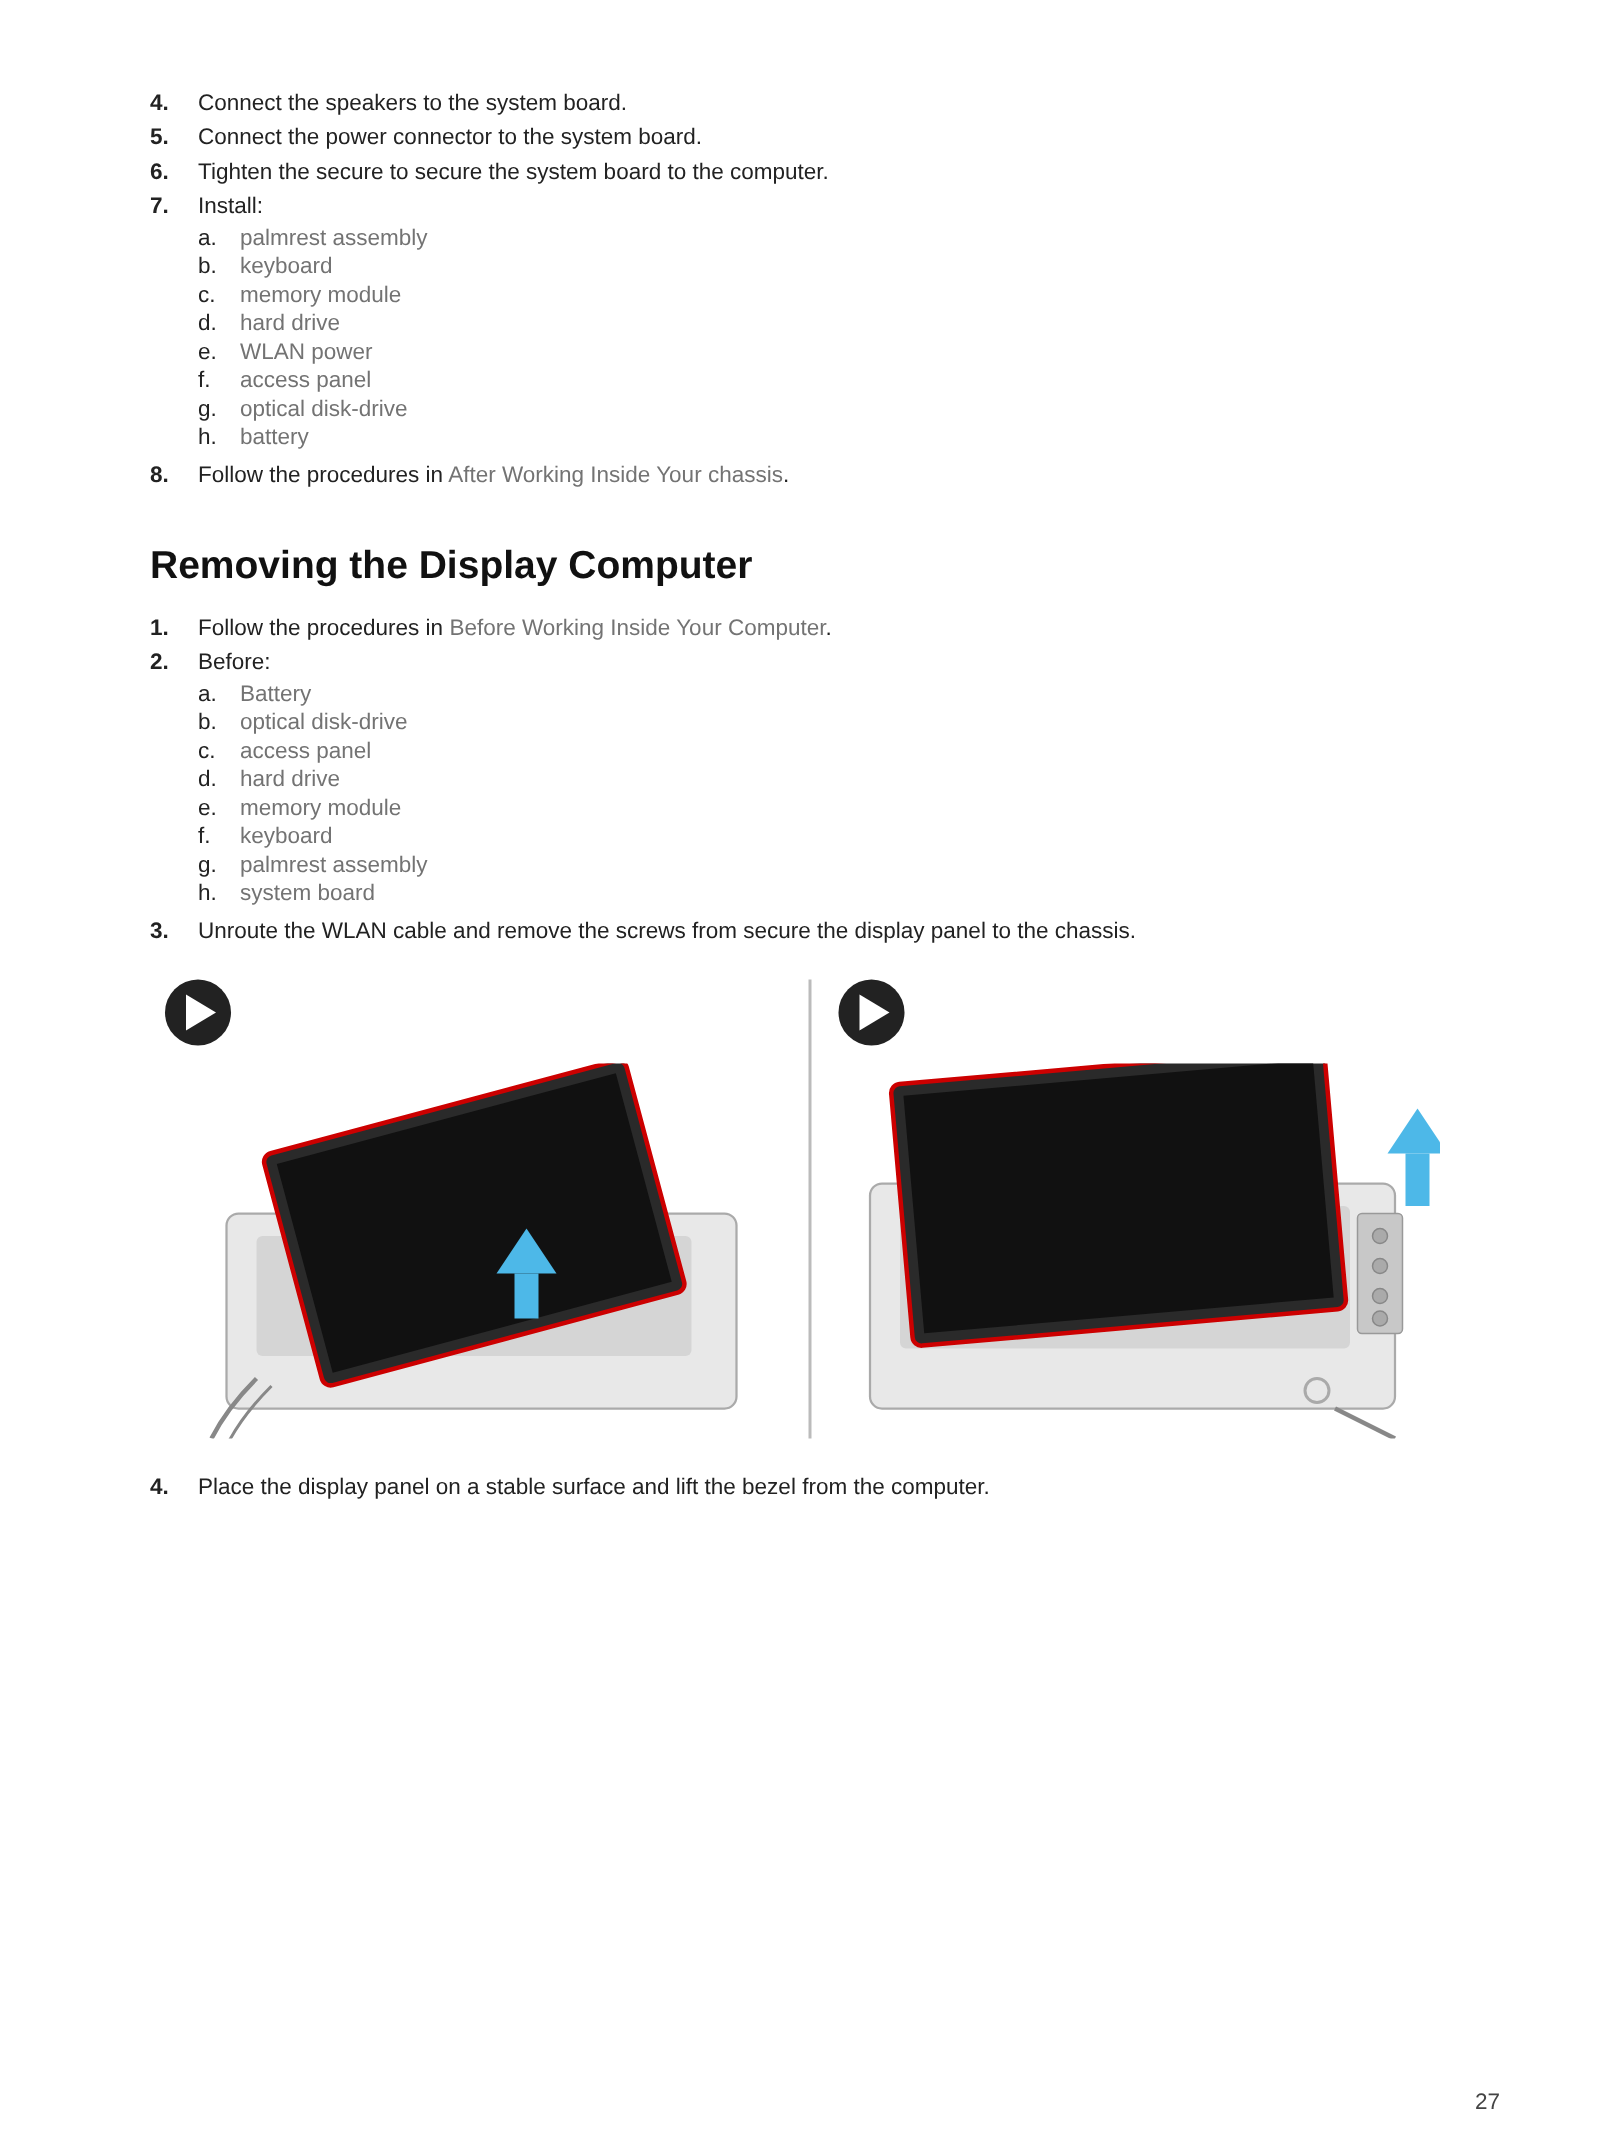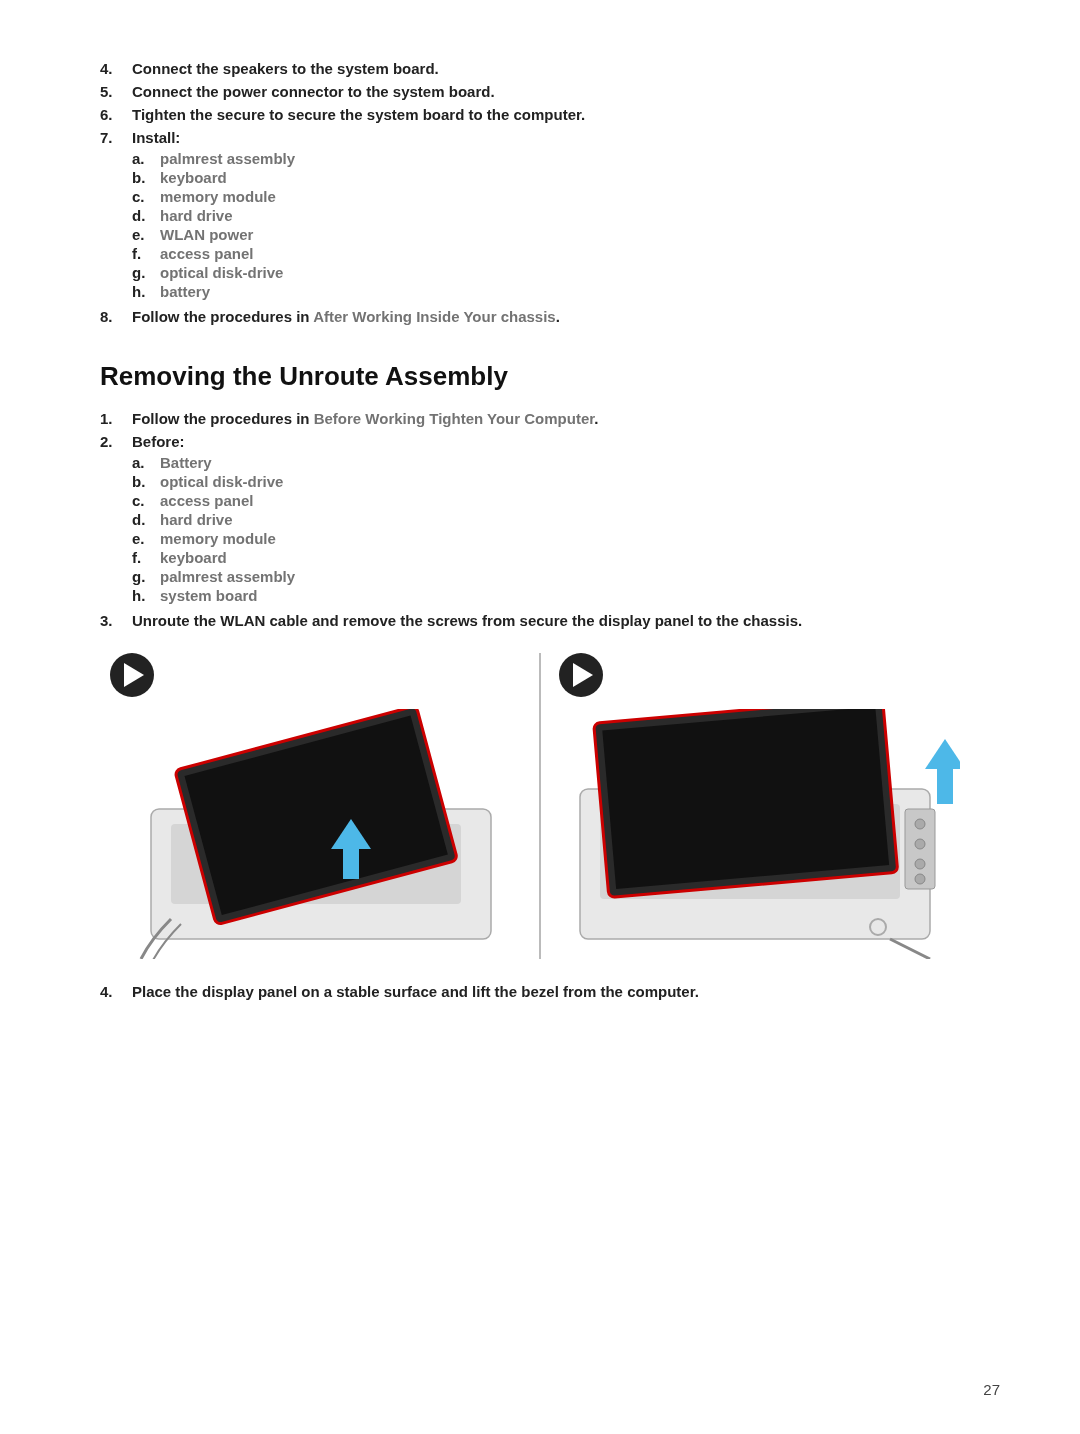--- a/index.html
+++ b/index.html
@@ -25,21 +25,20 @@
       margin-bottom: 6px;
       align-items: flex-start;
     }
     .num {
       font-weight: bold;
       min-width: 32px;
       flex-shrink: 0;
     }
     .content {
       flex: 1;
-      font-weight: bold;
     }
     .alpha-list {
       list-style: none;
       padding: 0;
       margin-top: 4px;
     }
     .alpha-list li {
       display: flex;
       margin-bottom: 2px;
       align-items: flex-start;
@@ -101,21 +100,21 @@
     }
     .play-row {
       display: flex;
       width: 100%;
       justify-content: flex-start;
       padding-left: 10px;
       margin-bottom: 4px;
     }
     .page-num {
       position: absolute;
-      bottom: 36px;
+      bottom: 24px;
       right: 80px;
       font-size: 15px;
       color: #444;
     }
   </style>
 </head>
 <body>
 
 <div class="page">
 
@@ -173,27 +172,27 @@
       </div>
     </li>
     <li>
       <span class="num">8.</span>
       <span class="content">
         <span>Follow the procedures in </span><a href="#">After Working Inside Your chassis</a><span>.</span>
       </span>
     </li>
   </ul>
 
-  <h2 class="section-heading">Removing the Unroute Assembly</h2>
+  <h2 class="section-heading">Removing the Display Computer</h2>
 
   <ul class="numbered-list">
     <li>
       <span class="num">1.</span>
       <span class="content">
-        <span>Follow the procedures in </span><a href="#">Before Working Tighten Your Computer</a><span>.</span>
+        <span>Follow the procedures in </span><a href="#">Before Working Inside Your Computer</a><span>.</span>
       </span>
     </li>
     <li>
       <span class="num">2.</span>
       <div class="content">
         <span>Before:</span>
         <ul class="alpha-list">
           <li>
             <span class="alpha-label">a.</span>
             <a href="#">Battery</a>

